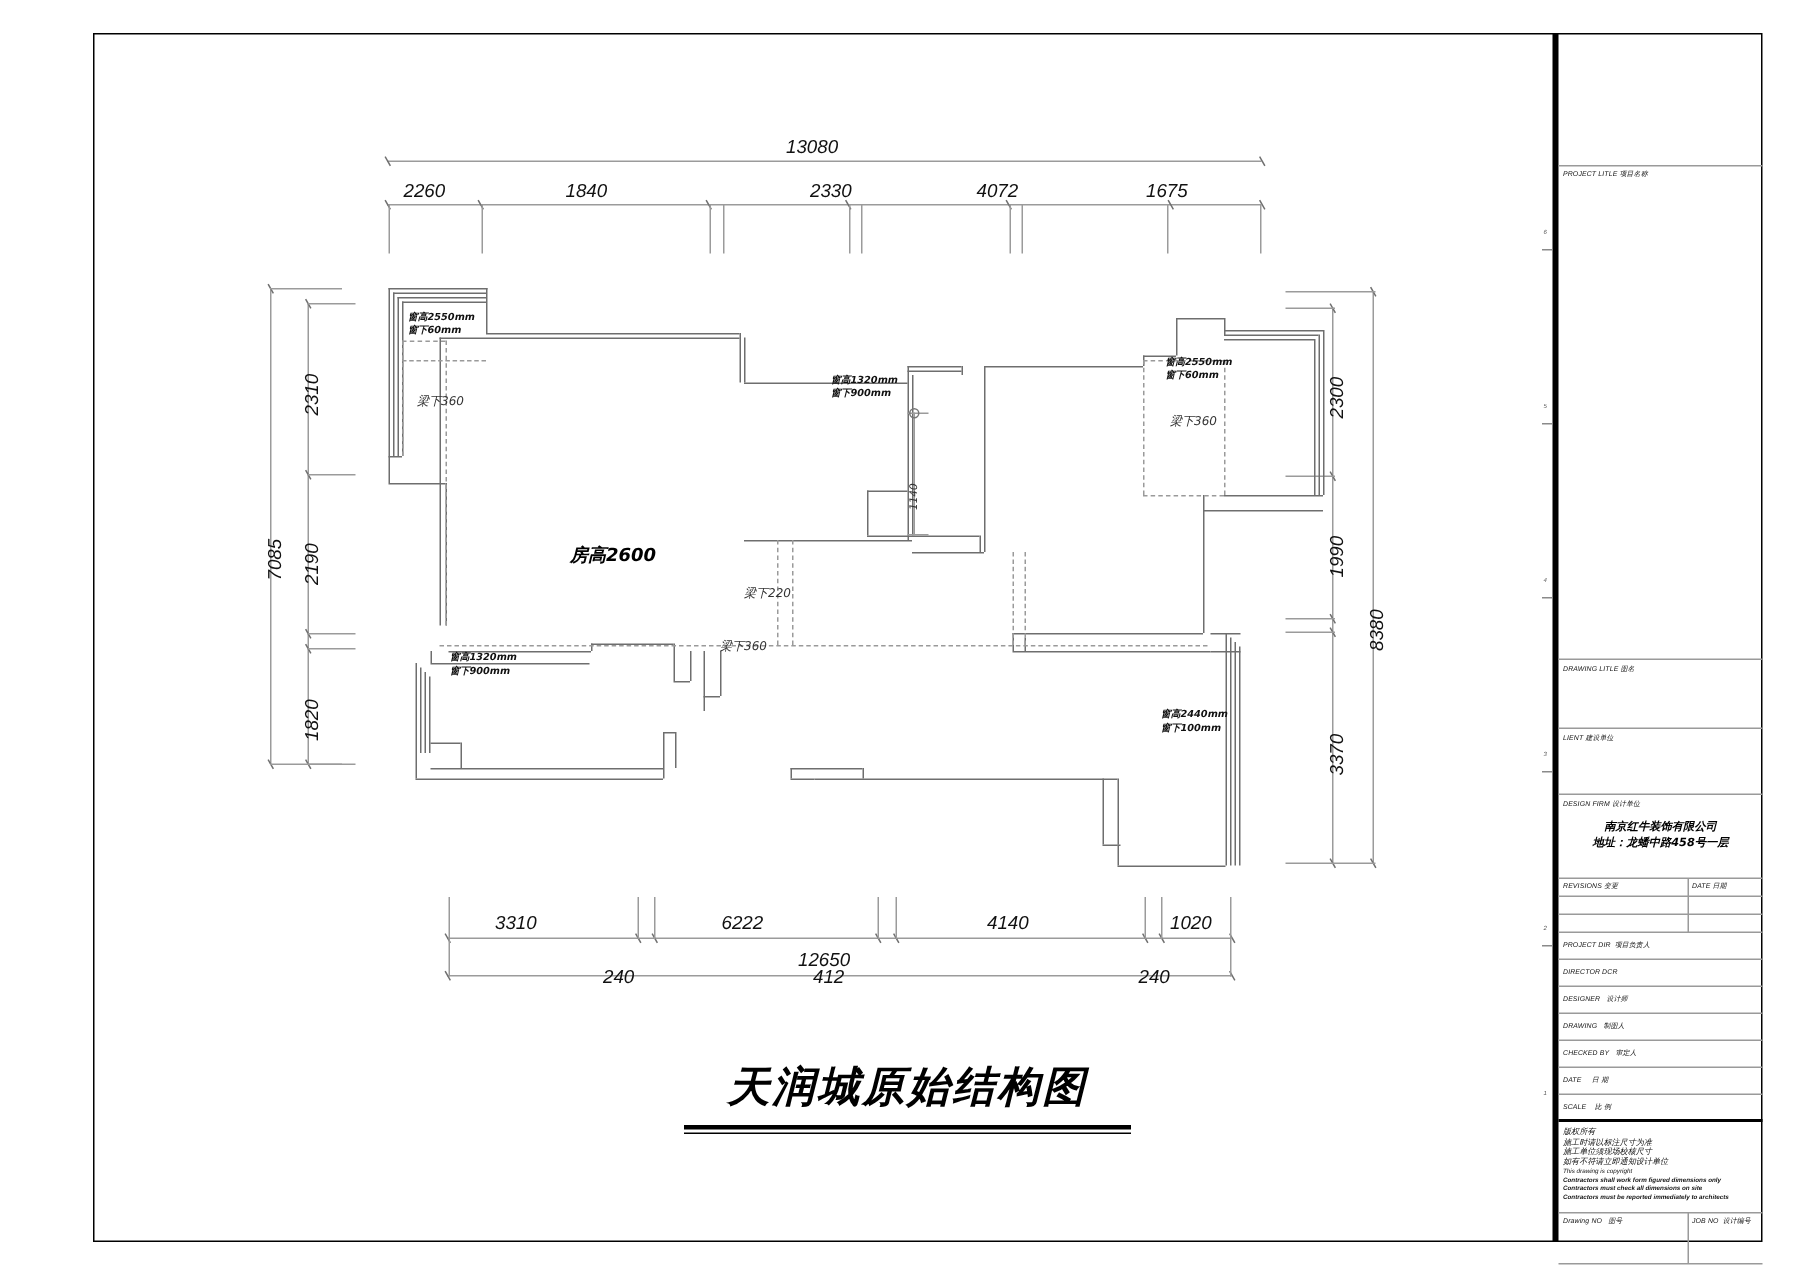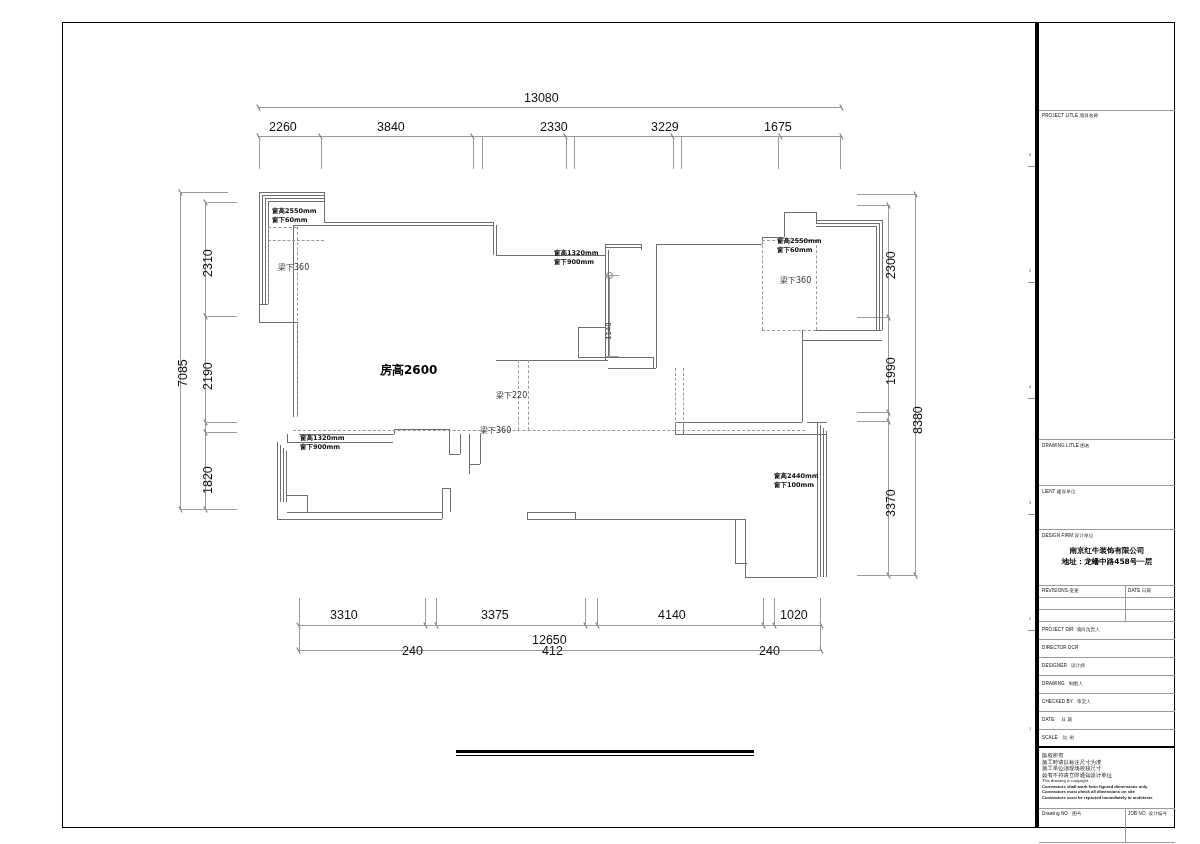--- a/index.html
+++ b/index.html
@@ -1,20 +1,20 @@
 <!DOCTYPE html>
 <html><head>
 <meta charset="utf-8">
 <style>
   html,body{margin:0;padding:0;background:#ffffff;}
   body{width:1200px;height:844px;position:relative;overflow:hidden;
        font-family:"Liberation Sans","DejaVu Sans",sans-serif;color:#000;}
 
   
-  #sheet{position:absolute;left:0;top:0;width:1200px;height:844px;background:#fff;}
+  #sheet{position:absolute;left:0;top:0;width:1200px;height:844px;background:#fff;font-style:italic;}
   #frame-outer{position:absolute;left:62px;top:22px;width:1113px;height:806px;
                border:1px solid #000;box-sizing:border-box;}
   
   #frame-heavy{position:absolute;left:1035px;top:22px;width:4px;height:806px;background:#000;}
 
   
   .frame-tick{position:absolute;width:7px;height:1px;background:#8a8a8a;}
   .frame-tick-num{position:absolute;font-size:4px;color:#555;}
 
   
@@ -117,23 +117,23 @@
     <div class="vl" style="left:411px;top:114px;height:33px;"></div>
     <div class="vl" style="left:420px;top:114px;height:33px;"></div>
     <div class="vl" style="left:504px;top:114px;height:33px;"></div>
     <div class="vl" style="left:512px;top:114px;height:33px;"></div>
     <div class="vl" style="left:611px;top:114px;height:33px;"></div>
     <div class="vl" style="left:619px;top:114px;height:33px;"></div>
     <div class="vl" style="left:716px;top:114px;height:33px;"></div>
     <div class="vl" style="left:778px;top:114px;height:33px;"></div>
 
     <div class="dim" style="left:207px;top:98px;">2260</div>
-    <div class="dim" style="left:315px;top:98px;">3840</div>
+    <div class="dim" style="left:315px;top:98px;">1840</div>
     <div class="dim" style="left:478px;top:98px;">2330</div>
-    <div class="dim" style="left:589px;top:98px;">3229</div>
+    <div class="dim" style="left:589px;top:98px;">4072</div>
     <div class="dim" style="left:702px;top:98px;">1675</div>
 
     <div class="vl" style="left:118px;top:170px;height:318px;"></div>
     <div class="tick" style="left:115px;top:170px;"></div>
     <div class="tick" style="left:115px;top:487px;"></div>
     <div class="dim-v" style="left:114px;top:365px;">7085</div>
 
     <div class="vl" style="left:143px;top:180px;height:308px;"></div>
     <div class="tick" style="left:140px;top:180px;"></div>
     <div class="tick" style="left:140px;top:294px;"></div>
@@ -189,21 +189,21 @@
     <div class="vl" style="left:237px;top:576px;height:28px;"></div>
     <div class="vl" style="left:363px;top:576px;height:28px;"></div>
     <div class="vl" style="left:374px;top:576px;height:28px;"></div>
     <div class="vl" style="left:523px;top:576px;height:28px;"></div>
     <div class="vl" style="left:535px;top:576px;height:28px;"></div>
     <div class="vl" style="left:701px;top:576px;height:28px;"></div>
     <div class="vl" style="left:712px;top:576px;height:28px;"></div>
     <div class="vl" style="left:758px;top:576px;height:28px;"></div>
 
     <div class="dim" style="left:268px;top:586px;">3310</div>
-    <div class="dim" style="left:419px;top:586px;">3375</div>
+    <div class="dim" style="left:419px;top:586px;">6222</div>
     <div class="dim" style="left:596px;top:586px;">4140</div>
     <div class="dim" style="left:718px;top:586px;">1020</div>
 
     <div class="hl" style="left:236px;top:628px;width:523px;"></div>
     <div class="tick" style="left:233px;top:628px;"></div>
     <div class="tick" style="left:756px;top:628px;"></div>
     <div class="vl" style="left:237px;top:603px;height:26px;"></div>
     <div class="vl" style="left:758px;top:603px;height:26px;"></div>
 
     <div class="dim" style="left:470px;top:611px;">12650</div>
@@ -372,20 +372,21 @@
       <span>窗下900mm</span>
     </div>
 
     <div class="note" style="left:712px;top:450px;">
       <span>窗高2440mm</span><br>
       <span>窗下100mm</span>
     </div>
 
   </div>
 
+  <div id="main-title">天润城原始结构图</div>
   <div id="main-title-rule1"></div>
   <div id="main-title-rule2"></div>
 
   <div id="tb">
 
     <div class="tb-sep" style="left:0;top:88px;width:136px;height:1px;"></div>
 
     <div class="row" style="top:88px;height:330px;"></div>
     <div class="tb-label" style="top:91px;">
       <span>PROJECT LITLE</span>

